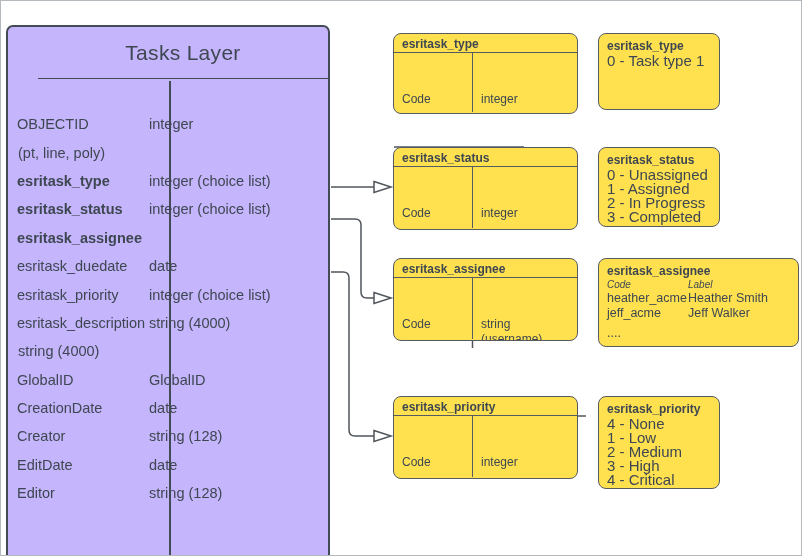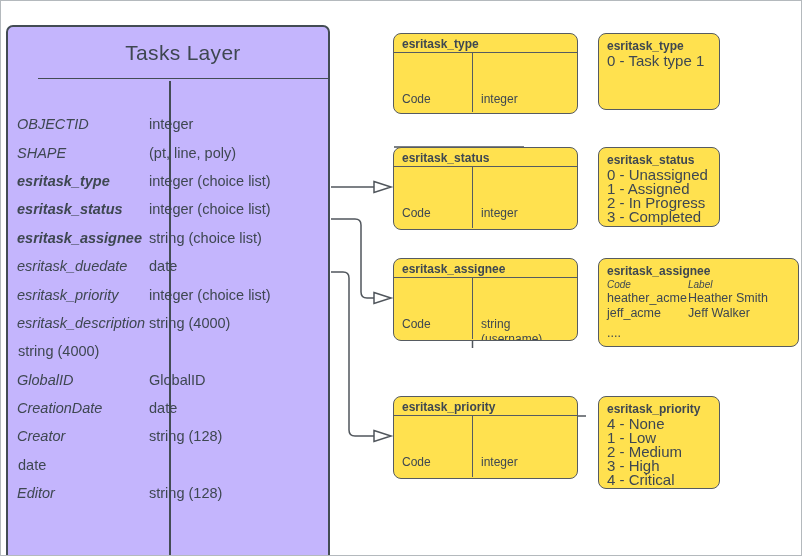--- a/index.html
+++ b/index.html
@@ -25,21 +25,21 @@
     height:52px;border-bottom:1.5px solid #434C54;
     display:flex;align-items:center;justify-content:center;
     font-size:21px;letter-spacing:.3px;
   }
   .mt-vline{
     position:absolute;left:161px;top:53.5px;bottom:0;width:1.5px;
     background:#434C54;
   }
   .mt-rows{position:absolute;left:0;right:0;top:83px;}
   .mt-row{display:flex;height:28.4px;align-items:center;font-size:14.5px;}
-  .mt-row .nm{width:131px;padding-left:9px;font-style:italic;}
+  .mt-row .nm{width:131px;padding-left:9px;}
   .mt-row .tp{flex:1;padding-left:10px;}
   .mt-row.bold .nm{font-weight:bold;}
 
   
   .dbox{
     position:absolute;width:185px;background:var(--yellow);
     border:1.5px solid #565B61;border-radius:8px;overflow:hidden;
   }
   .dbox-title{
     padding:3px 8px 2px;font-size:12px;font-weight:bold;
@@ -89,34 +89,32 @@
 
   <div class="main-table">
     <div class="mt-title">Tasks Layer</div>
     <div class="mt-vline"></div>
     <div class="mt-rows" id="mt-rows">
         <div class="mt-row">
           <div class="nm">OBJECTID</div>
           <div class="tp">integer</div>
         </div>
         <div class="mt-row">
-          <div class="nm">SHAPE</div>
           <div class="tp">(pt, line, poly)</div>
         </div>
         <div class="mt-row bold">
           <div class="nm">esritask_type</div>
           <div class="tp">integer (choice list)</div>
         </div>
         <div class="mt-row bold">
           <div class="nm">esritask_status</div>
           <div class="tp">integer (choice list)</div>
         </div>
         <div class="mt-row bold">
           <div class="nm">esritask_assignee</div>
-          <div class="tp">string (choice list)</div>
         </div>
         <div class="mt-row">
           <div class="nm">esritask_duedate</div>
           <div class="tp">date</div>
         </div>
         <div class="mt-row">
           <div class="nm">esritask_priority</div>
           <div class="tp">integer (choice list)</div>
         </div>
         <div class="mt-row">
@@ -132,20 +130,21 @@
         </div>
         <div class="mt-row">
           <div class="nm">CreationDate</div>
           <div class="tp">date</div>
         </div>
         <div class="mt-row">
           <div class="nm">Creator</div>
           <div class="tp">string (128)</div>
         </div>
         <div class="mt-row">
+          <div class="nm">EditDate</div>
           <div class="tp">date</div>
         </div>
         <div class="mt-row">
           <div class="nm">Editor</div>
           <div class="tp">string (128)</div>
         </div>
       </div>
   </div>
 
   <div class="dbox" style="left:392px;top:32px;height:81px">

